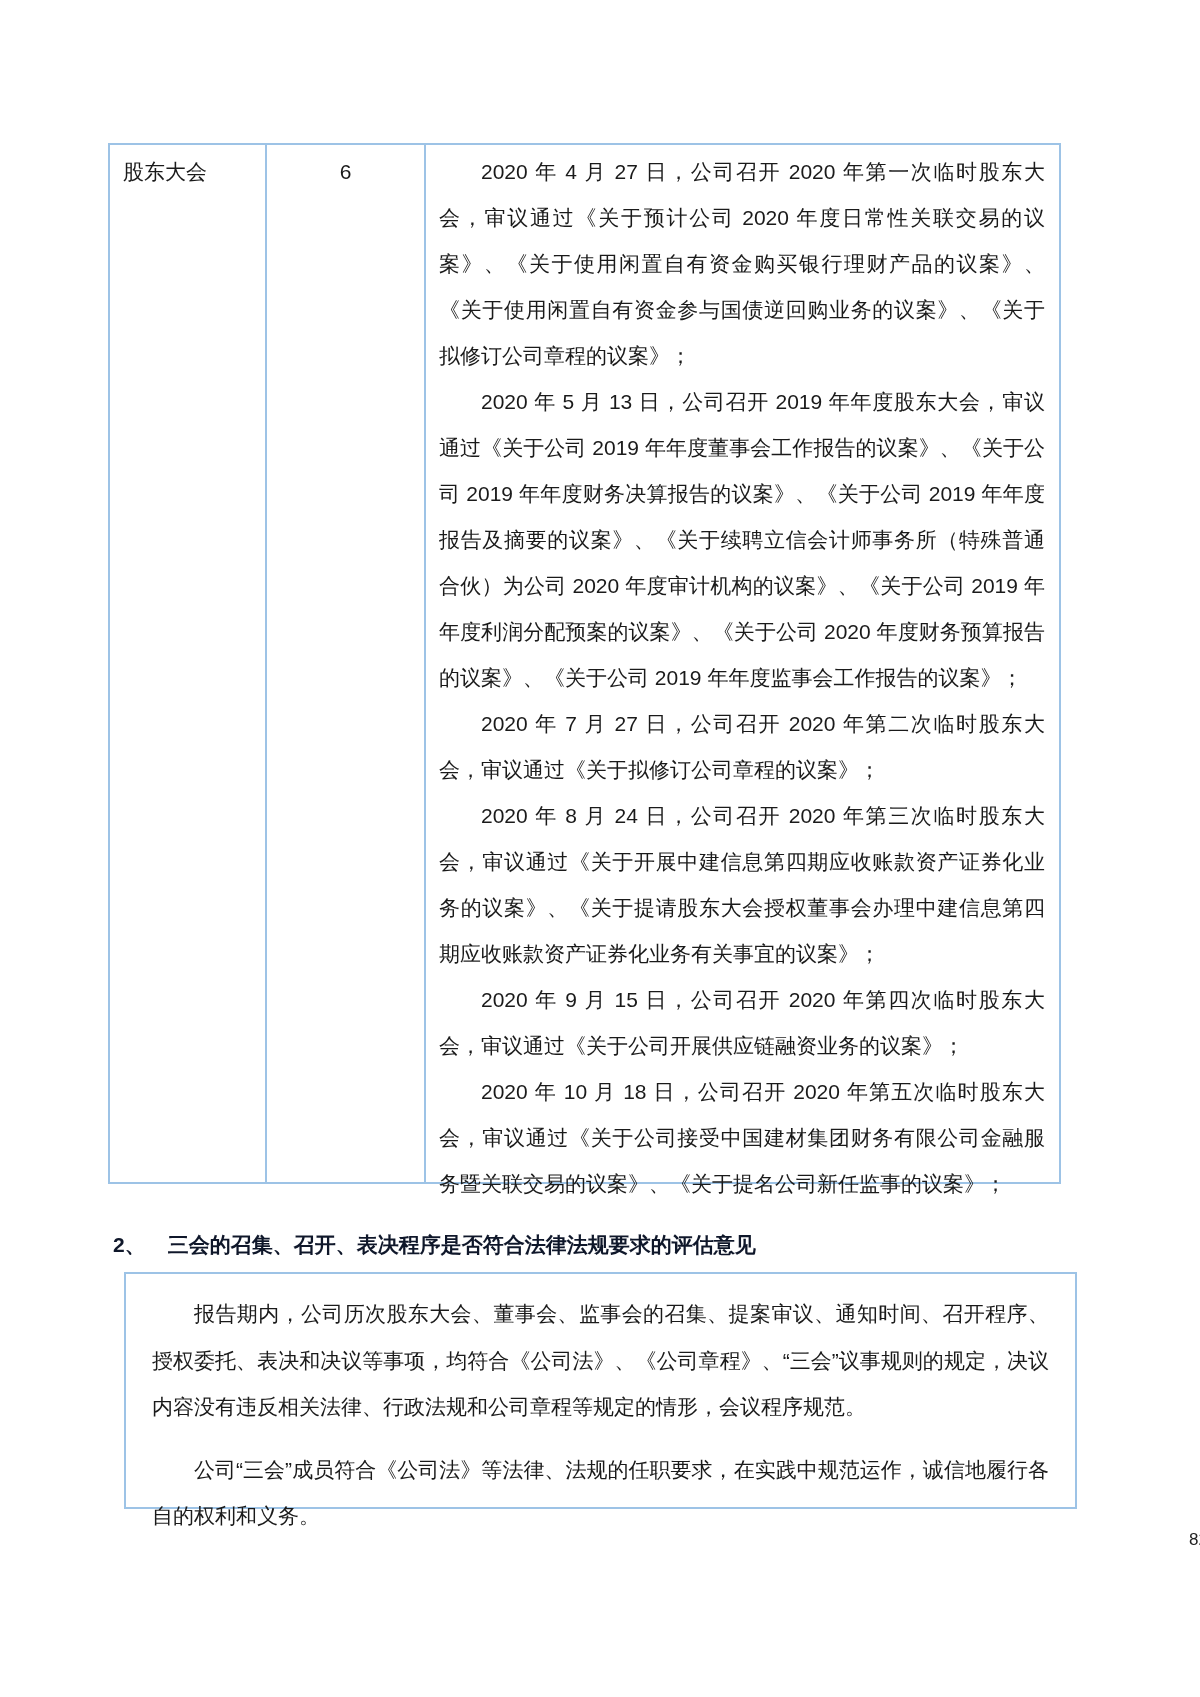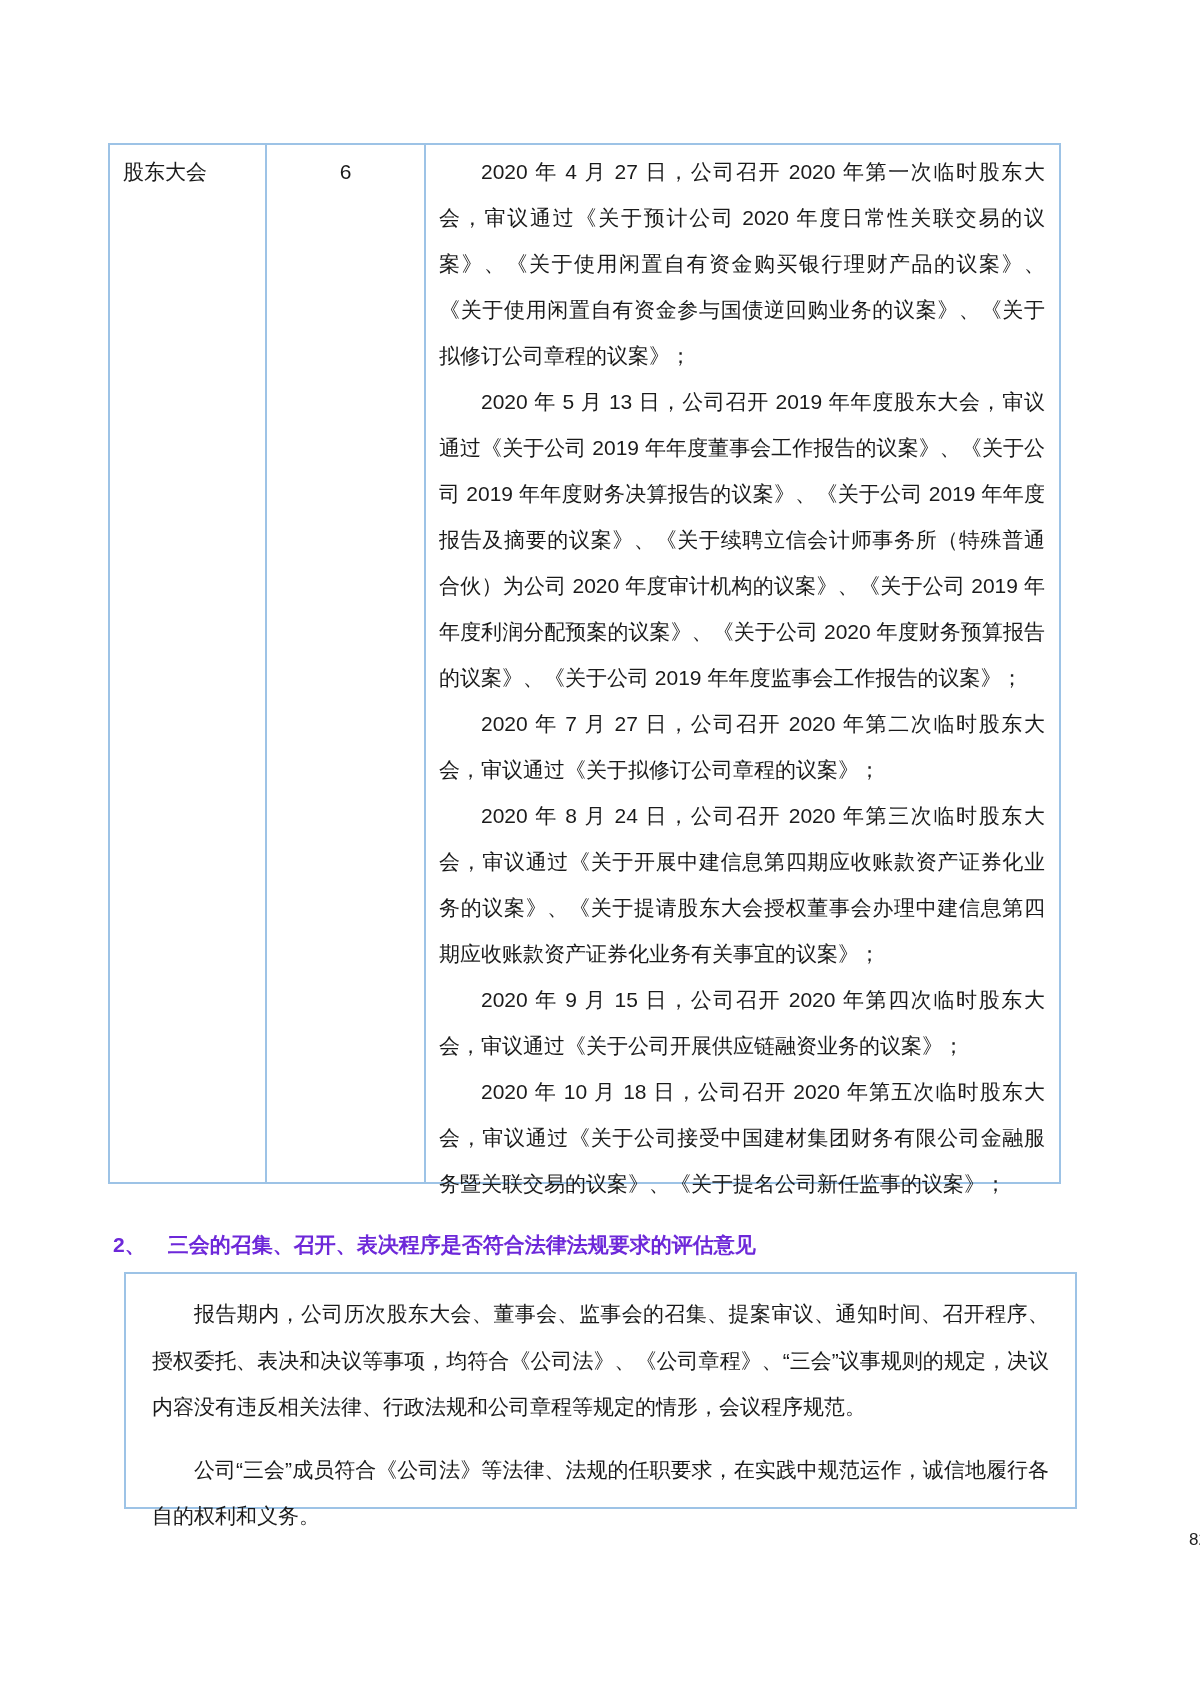--- a/index.html
+++ b/index.html
@@ -46,21 +46,21 @@
   .c3 p{
     margin:0;
     text-indent:2em;
   }
   
   .heading{
     position:absolute;left:113px;top:1231px;
     width:980px;
     font-size:21px;
     font-weight:bold;
-    color:#6d28d9;
+    color:#0f172a;
     white-space:nowrap;
   }
   .heading .num{margin-right:22px;}
   
   .abox{
     position:absolute;left:124px;top:1272px;
     width:953px;height:237px;
     border:2px solid #9dc3e6;
     box-sizing:border-box;
     padding:1px 10px 0 10px;

